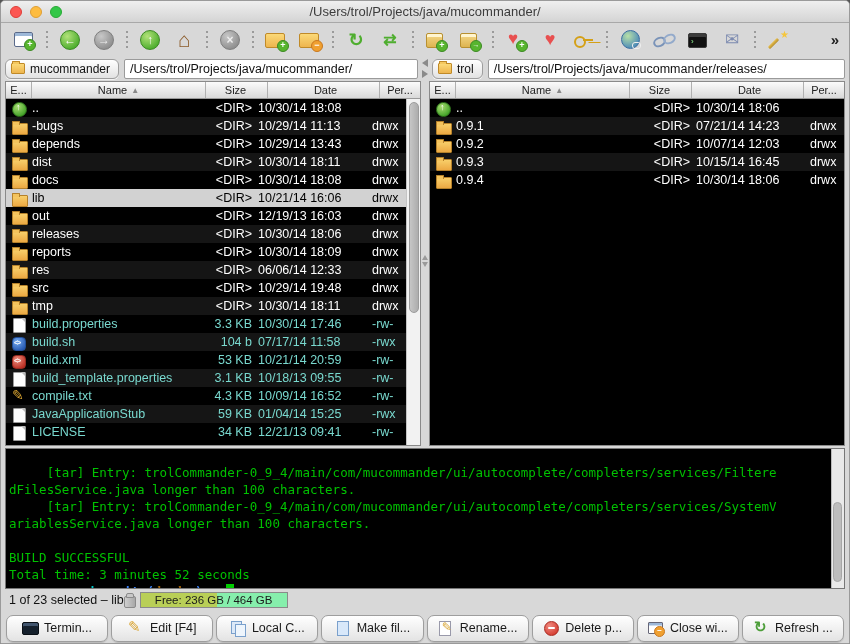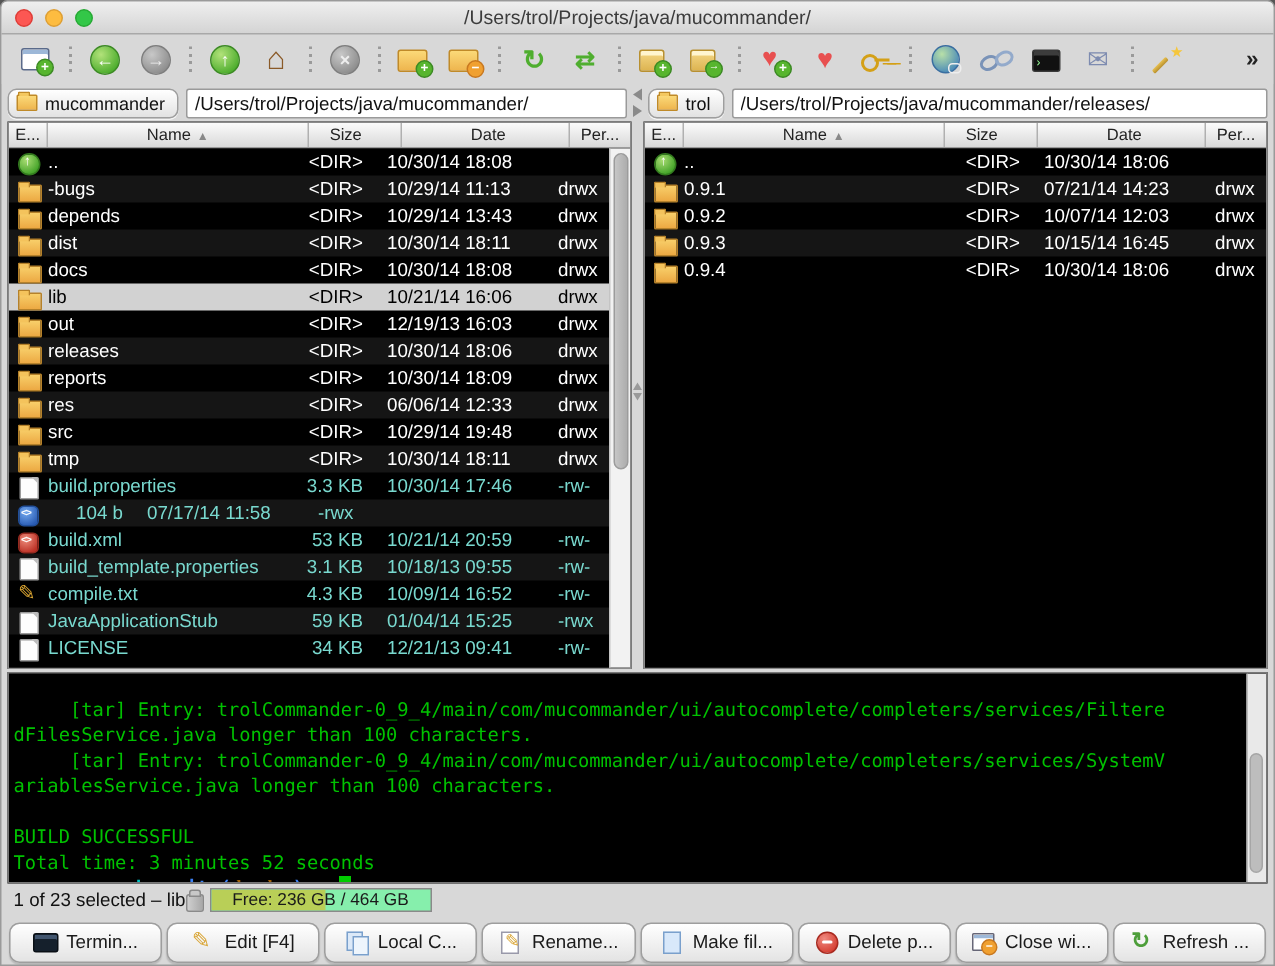--- a/index.html
+++ b/index.html
@@ -162,21 +162,21 @@
   .fbody { flex:1; overflow:hidden; background:#000; }
   .frow { display:flex; align-items:center; height:18px; font-size:12.5px; color:#fff;
     white-space:nowrap; }
   .frow:nth-of-type(even) { background:#151515; }
   .frow[data-icon="file"], .frow[data-icon="code-blue"],
   .frow[data-icon="code-red"], .frow[data-icon="pencil"] { color:#79d9cf; }
   .frow.selected { background:#d2d2d2; color:#000; }
 
   .col-icon { width:26px; flex:none; display:flex; justify-content:center; }
   .col-name { flex:1; min-width:0; overflow:hidden; }
-  .col-size { width:62px; flex:none; text-align:right; padding-right:12px; }
+  .col-size { width:62px; flex:none; text-align:right; padding-right:2px; }
   .col-date { width:112px; flex:none; padding-left:4px; }
   .col-perm { width:40px; flex:none; padding-left:6px; }
 
   .ficon { width:16px; height:15px; position:relative; display:inline-block; }
   .ficon::before, .ficon::after { position:absolute; }
   .frow[data-icon="up"] .ficon::before { content:""; width:13px; height:13px; left:1px; top:1px;
     border-radius:50%; background: radial-gradient(circle at 35% 30%, #a8dc72, #44a329 75%);
     border:1px solid #337a1e; }
   .frow[data-icon="up"] .ficon::after { content:"↑"; color:#fff; font-size:9px; font-weight:bold;
     left:5px; top:1px; }
@@ -521,20 +521,21 @@
               <span class="col-name">build.properties</span>
               <span class="col-size">3.3 KB</span>
               <span class="col-date">10/30/14 17:46</span>
               <span class="col-perm">-rw-</span>
             </div>
 
             <div class="frow" data-icon="code-blue">
               <span class="col-icon">
                 <span class="ficon"></span>
               </span>
+              <span class="col-name">build.sh</span>
               <span class="col-size">104 b</span>
               <span class="col-date">07/17/14 11:58</span>
               <span class="col-perm">-rwx</span>
             </div>
 
             <div class="frow" data-icon="code-red">
               <span class="col-icon">
                 <span class="ficon"></span>
               </span>
               <span class="col-name">build.xml</span>
@@ -715,30 +716,30 @@
       <button class="cbtn" data-icon="edit">
         <span class="cbicon"></span>
         <span>Edit [F4]</span>
       </button>
 
       <button class="cbtn" data-icon="copy">
         <span class="cbicon"></span>
         <span>Local C...</span>
       </button>
 
+      <button class="cbtn" data-icon="mkfile">
+        <span class="cbicon"></span>
+        <span>Make fil...</span>
+      </button>
+
       <button class="cbtn" data-icon="rename">
         <span class="cbicon"></span>
         <span>Rename...</span>
       </button>
 
-      <button class="cbtn" data-icon="mkfile">
-        <span class="cbicon"></span>
-        <span>Make fil...</span>
-      </button>
-
       <button class="cbtn" data-icon="delete">
         <span class="cbicon"></span>
         <span>Delete p...</span>
       </button>
 
       <button class="cbtn" data-icon="close">
         <span class="cbicon"></span>
         <span>Close wi...</span>
       </button>
 

